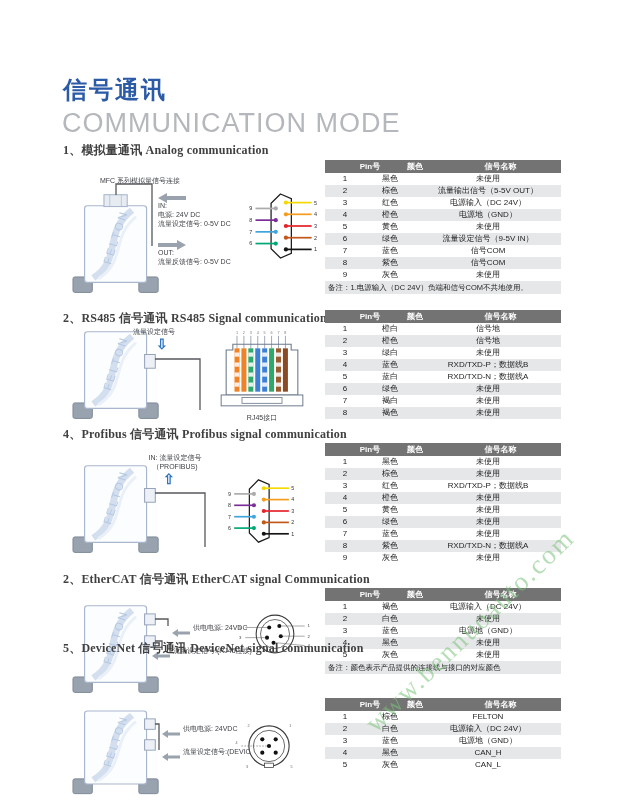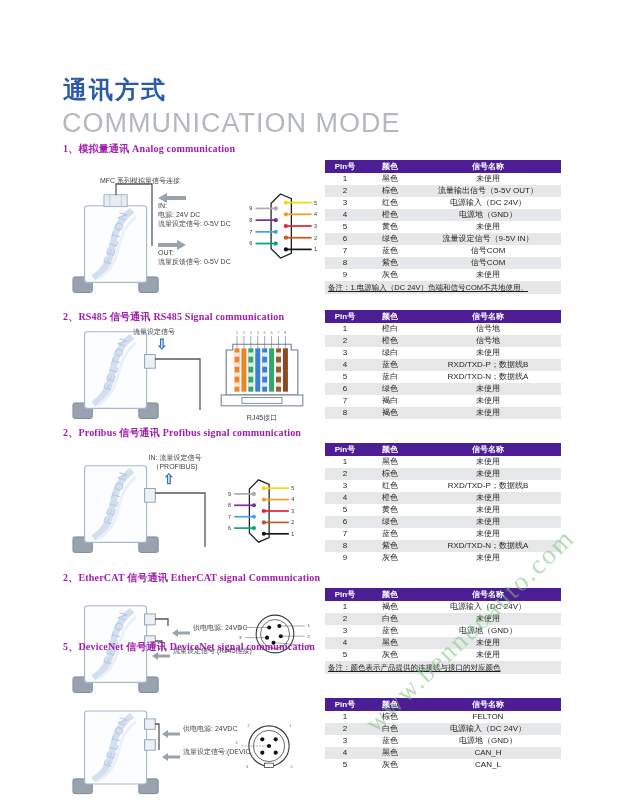--- a/index.html
+++ b/index.html
@@ -2,47 +2,47 @@
 <html><head>
 <meta charset="utf-8">
 <style>
   html,body{margin:0;padding:0;background:#fff;}
   body{width:629px;height:800px;position:relative;overflow:hidden;
        font-family:"Liberation Sans",sans-serif;color:#222;}
   .abs{position:absolute;}
   #title-zh{left:63px;top:74px;font-size:24px;font-weight:bold;color:#2B5AA7;letter-spacing:2px;}
   #title-en{left:62px;top:108px;font-size:27px;color:#B4B7BB;letter-spacing:1px;}
   .sec-heading{left:63px;font-family:"Liberation Serif",serif;font-weight:bold;
-               font-size:10px;color:#a21caf;letter-spacing:.2px;}
+               font-size:12px;color:#404040;letter-spacing:.2px;}
   
   .pin-table{position:absolute;left:325px;width:236px;font-size:8px;line-height:12px;color:#1d1d1d;}
   .pin-table .tr{display:flex;height:12px;overflow:hidden;}
-  .pin-table .th-row{background:#4c1d95;color:#fff;height:13px;line-height:13px;font-weight:600;}
+  .pin-table .th-row{background:#737373;color:#fff;height:13px;line-height:13px;font-weight:600;padding-left:25px;}
   .pin-table .alt{background:#E6E7E9;}
   .pin-table .td{text-align:center;white-space:nowrap;}
   .pin-table .c0{width:40px;}
   .pin-table .c1{width:50px;}
   .pin-table .c2{flex:1;}
   .pin-table .remark{background:#E6E7E9;height:13px;line-height:13px;padding-left:3px;
-                     font-size:7.5px;white-space:nowrap;overflow:hidden;text-decoration:underline;}
+                     font-size:7.5px;white-space:nowrap;overflow:hidden;}
   
   .dlabel{position:absolute;font-size:7px;line-height:9px;color:#3c3f44;white-space:nowrap;}
   .dlabel.center{text-align:center;}
   .blue-arrow{position:absolute;color:#2F74C0;font-size:14px;line-height:14px;font-weight:bold;}
   .device,.connector,.overlay{position:absolute;}
   .overlay{pointer-events:none;}
   #watermark{left:270px;top:615px;width:400px;text-align:center;
              transform:rotate(-44deg);color:#7CC47C;opacity:.55;
              font-family:"Liberation Serif",serif;font-size:27px;letter-spacing:2px;
              pointer-events:none;z-index:6;}
 </style>
 </head>
 <body>
 
-<div class="abs" id="title-zh">通讯方式</div>
+<div class="abs" id="title-zh">信号通讯</div>
 <div class="abs" id="title-en">COMMUNICATION MODE</div>
 
 <div class="abs" id="watermark">www.bennuoauto.com</div>
 
 <div class="abs sec-heading" style="top:142px">1、模拟量通讯 Analog communication</div>
 <div class="dlabel" style="left:100px;top:176px">MFC 系列模拟量信号连接</div>
 <div class="device" style="left:72px;top:192px;width:92px;height:105px"><svg viewBox="0 0 95 115" width="100%" height="100%" preserveAspectRatio="none">
     <rect x="1" y="93" width="20" height="17" rx="2" fill="#99A3B0" stroke="#7C8795"></rect>
     <rect x="69" y="93" width="20" height="17" rx="2" fill="#99A3B0" stroke="#7C8795"></rect>
     <rect x="13" y="15" width="64" height="84" rx="3" fill="#FCFDFF" stroke="#A9B7CD" stroke-width="1.2"></rect>
@@ -257,21 +257,21 @@
       <div class="td c1">褐白</div>
       <div class="td c2">未使用</div>
     </div>
     <div class="tr alt">
       <div class="td c0">8</div>
       <div class="td c1">褐色</div>
       <div class="td c2">未使用</div>
     </div>
   </div>
 
-<div class="abs sec-heading" style="top:426px">2、Profibus 信号通讯 Profibus signal communication</div>
+<div class="abs sec-heading" style="top:426px">4、Profibus 信号通讯 Profibus signal communication</div>
 <div class="device" style="left:72px;top:452px;width:92px;height:105px"><svg viewBox="0 0 95 115" width="100%" height="100%" preserveAspectRatio="none">
     <rect x="1" y="93" width="20" height="17" rx="2" fill="#99A3B0" stroke="#7C8795"></rect>
     <rect x="69" y="93" width="20" height="17" rx="2" fill="#99A3B0" stroke="#7C8795"></rect>
     <rect x="13" y="15" width="64" height="84" rx="3" fill="#FCFDFF" stroke="#A9B7CD" stroke-width="1.2"></rect>
     <path d="M 22,94 C 52,74 32,44 62,20" stroke="#D3DFEF" stroke-width="7" fill="none"></path>
     <path d="M 27,95 C 56,76 40,50 66,27" stroke="#E9F0F8" stroke-width="3" fill="none"></path>
     <text transform="translate(40,80) rotate(-73)" font-size="12" fill="#B6C9E2" letter-spacing="2.5" font-family="Liberation Sans,sans-serif">FELTON</text>
     <rect x="75" y="40" width="11" height="15" fill="#EDF1F7" stroke="#8D9DB5"></rect>
     </svg></div>
 <div class="dlabel center" style="left:130px;top:453px;width:90px">IN: 流量设定信号</div>

